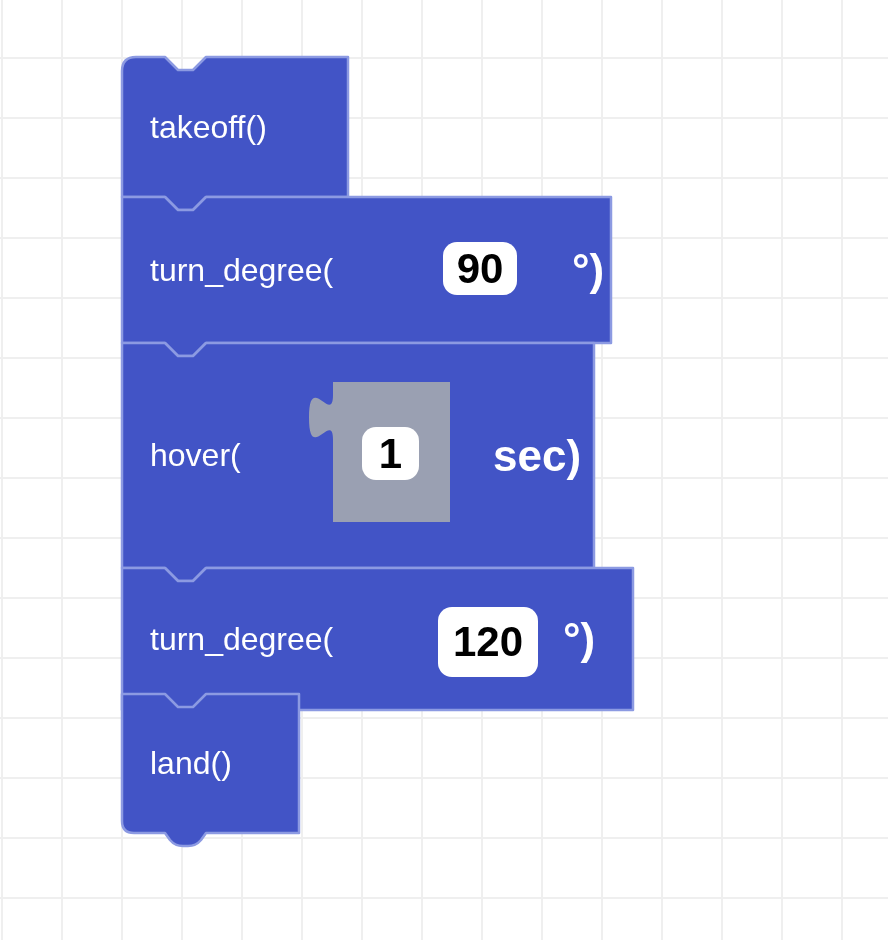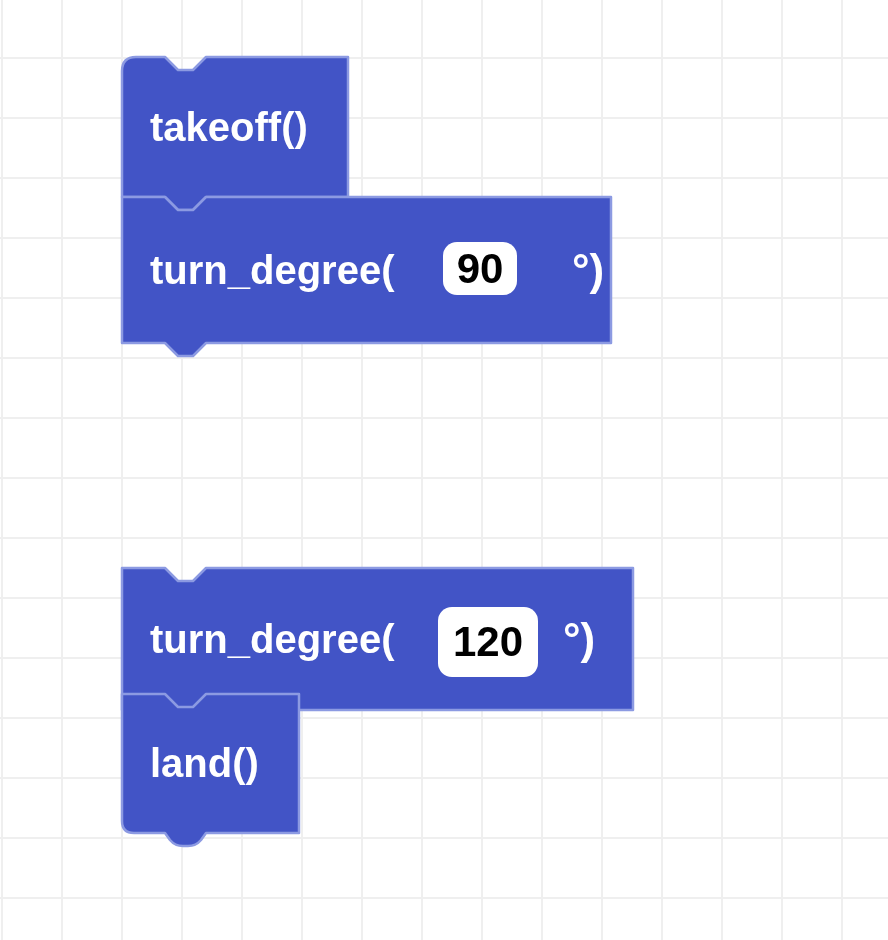--- a/index.html
+++ b/index.html
@@ -19,21 +19,21 @@
   .block-path{
     fill:var(--block-fill,#4254c6);
     stroke:var(--block-border,#8c9ae2);
     stroke-width:2.5;
     stroke-linejoin:round;
   }
   .shadow-path{fill:var(--shadow-block,#9aa0b2);}
   .label{
     position:absolute;left:28px;top:0;height:100%;
     display:flex;align-items:center;
-    color:#ffffff;font-size:40px;font-weight:700;white-space:pre;
+    color:#ffffff;font-size:32px;font-weight:400;white-space:pre;
   }
   .suffix{
     position:absolute;top:0;height:100%;
     display:flex;align-items:center;
     color:#ffffff;font-size:44px;font-weight:700;white-space:pre;
   }
   .field{
     position:absolute;
     background:var(--field-bg,#ffffff);
     border-radius:14px;
@@ -69,20 +69,29 @@
 
   <div class="block" id="block-turn90">
     <svg width="489" height="146">
       <path class="block-path" d="M 0 0 L 43 0 L 56 13 L 71 13 L 84 0 L 489 0 L 489 146 L 84 146 L 71 159 L 56 159 L 43 146 L 0 146 Z"></path>
     </svg>
     <span class="label">turn_degree(</span>
     <div class="field">90</div>
     <span class="suffix">°)</span>
   </div>
 
+  <div class="block" id="block-hover">
+    <svg width="472" height="225">
+      <path class="block-path" d="M 0 0 L 43 0 L 56 13 L 71 13 L 84 0 L 472 0 L 472 225 L 84 225 L 71 238 L 56 238 L 43 225 L 0 225 Z"></path>
+      <path class="shadow-path" d="M 211 39 V 52 c 0 30 -24 -24 -24 22.5 s 24 -7.5 24 22.5 V 179 L 328 179 L 328 39 Z"></path>
+    </svg>
+    <span class="label">hover(</span>
+    <div class="field">1</div>
+    <span class="suffix">sec)</span>
+  </div>
 
   <div class="block" id="block-turn120">
     <svg width="511" height="142">
       <path class="block-path" d="M 0 0 L 43 0 L 56 13 L 71 13 L 84 0 L 511 0 L 511 142 L 84 142 L 71 155 L 56 155 L 43 142 L 0 142 Z"></path>
     </svg>
     <span class="label">turn_degree(</span>
     <div class="field">120</div>
     <span class="suffix">°)</span>
   </div>
 

